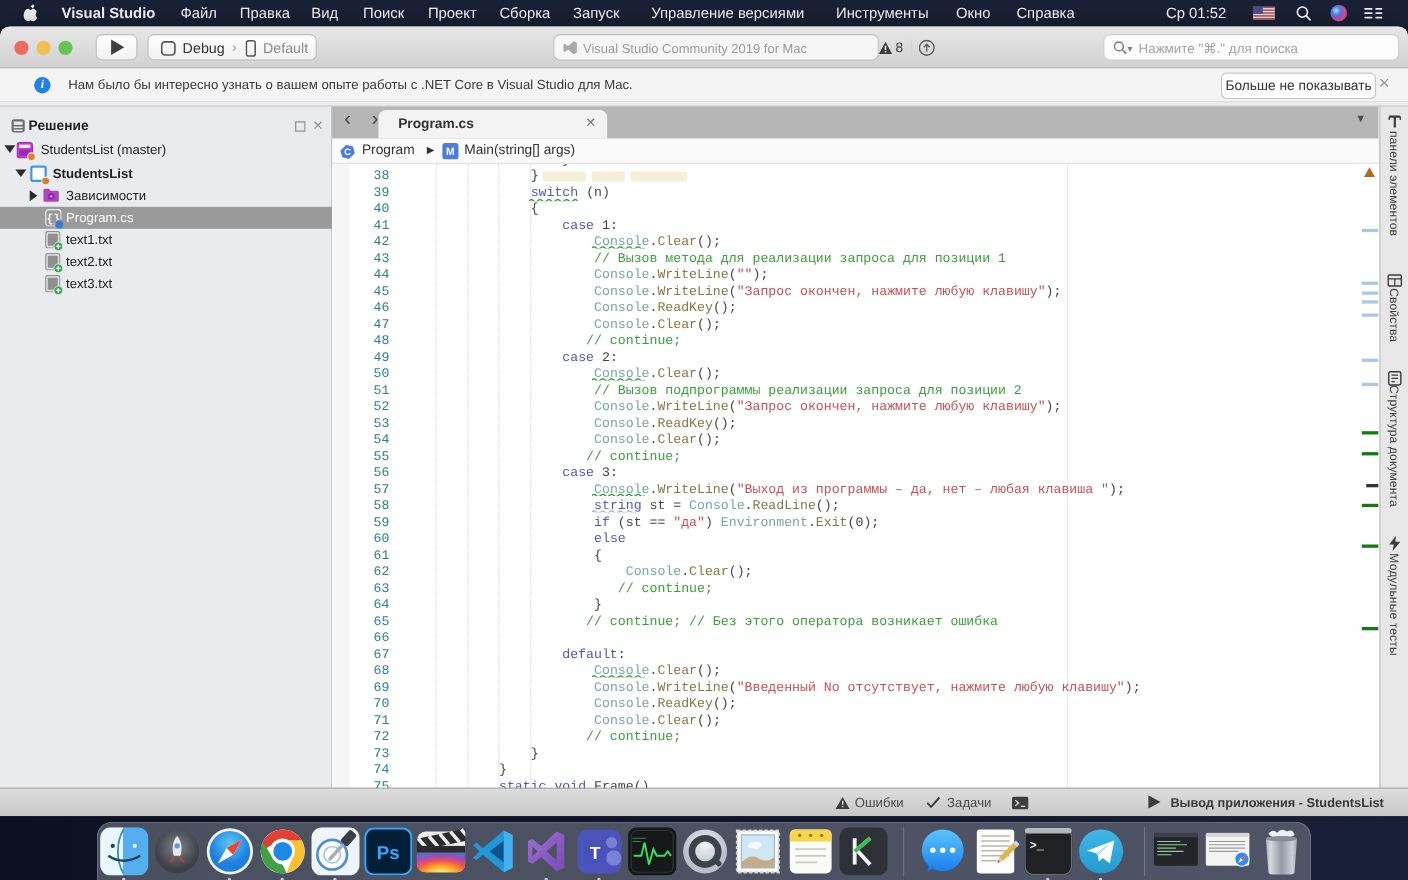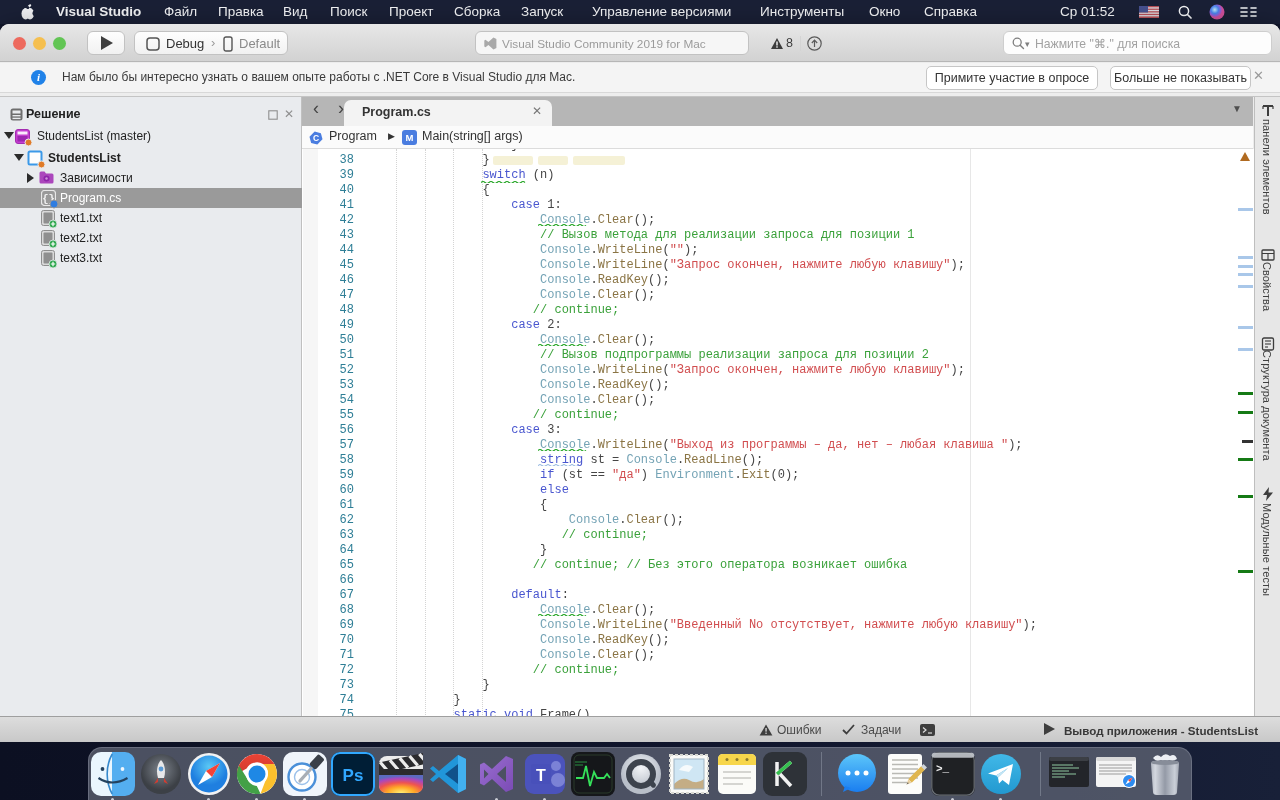--- a/index.html
+++ b/index.html
@@ -127,21 +127,21 @@
       <svg style="position:absolute;left:11px;top:5px" width="14" height="14">
           <rect x="1" y="1" width="12" height="12" rx="3" fill="none" stroke="#555" stroke-width="1.5"></rect>
         </svg>
       <span style="position:absolute;left:31px;top:4px">Debug</span>
       <span style="position:absolute;left:76px;top:3px;color:#999">›</span>
       <svg style="position:absolute;left:88px;top:4px" width="10" height="16">
           <rect x="1" y="1" width="8" height="14" rx="2" fill="none" stroke="#555" stroke-width="1.4"></rect>
         </svg>
       <span style="position:absolute;left:104px;top:4px;color:#8a8a8a">Default</span>
     </div>
-    <div class="tbtn" style="left:475px;width:274px;background:#f6f6f6">
+    <div class="tbtn" style="left:503px;width:296px;background:#f6f6f6">
       <svg style="position:absolute;left:7px;top:5px" width="15" height="13" viewBox="0 0 24 22">
           <path fill="#a9a9a9" d="M17 1 L22 3.5 V18.5 L17 21 L8.5 13.5 L3.5 17.5 L1.5 16 V6 L3.5 4.5 L8.5 8.5 Z M5 11 L8.5 8.2 V13.8 Z M11 11 L17 6 V16 Z"></path>
         </svg>
       <span style="position:absolute;left:26px;top:5px;font-size:11.8px;color:#9b9b9b">Visual Studio Community 2019 for Mac</span>
       <svg style="position:absolute;left:294px;top:5px" width="14" height="13" viewBox="0 0 14 13">
           <path d="M7 1 L13 12 H1 Z" fill="#3c3c3c"></path>
           <rect x="6.3" y="4.5" width="1.4" height="4" fill="#f6f6f6"></rect>
           <rect x="6.3" y="9.3" width="1.4" height="1.4" fill="#f6f6f6"></rect>
         </svg>
       <span style="position:absolute;left:310px;top:4px;font-size:12.5px;color:#3c3c3c">8</span>
@@ -157,21 +157,20 @@
           <line x1="8.2" y1="8.2" x2="11.5" y2="11.5" stroke="#7e7e7e" stroke-width="1.4" stroke-linecap="round"></line>
         </svg>
       <span style="position:absolute;left:21px;top:7px;color:#7e7e7e;font-size:9px">▾</span>
       <span style="position:absolute;left:31px;top:5px;font-size:12.2px;color:#a2a2a2">Нажмите "⌘." для поиска</span>
     </div>
   </div>
 
   <div id="notif" class="abs">
     <div style="position:absolute;left:31px;top:7px;width:15px;height:15px;border-radius:50%;background:#2082e8;color:#fff;font-size:11px;text-align:center;line-height:15px;font-style:italic;font-family:'Liberation Serif',serif;font-weight:bold">i</div>
     <span style="position:absolute;left:62px;top:7px;font-size:12px;color:#3a3a3a">Нам было бы интересно узнать о вашем опыте работы с .NET Core в Visual Studio для Mac.</span>
-    <div class="nbtn" style="left:926px;width:172px;line-height:22px">Примите участие в опросе</div>
     <div class="nbtn" style="left:1110px;width:141px;line-height:22px">Больше не показывать</div>
     <span style="position:absolute;left:1253px;top:5px;color:#999;font-size:13px">✕</span>
   </div>
   <div id="gapstrip" class="abs"></div>
 
   <div id="sidebar" class="abs">
     <svg style="position:absolute;left:10px;top:11px" width="13" height="13">
         <rect x="0.5" y="0.5" width="12" height="12" rx="2.5" fill="#6e6e6e"></rect>
         <rect x="2.5" y="2.5" width="8" height="3" fill="#e9ebee"></rect>
         <rect x="2.5" y="7" width="8" height="1.4" fill="#e9ebee"></rect>

